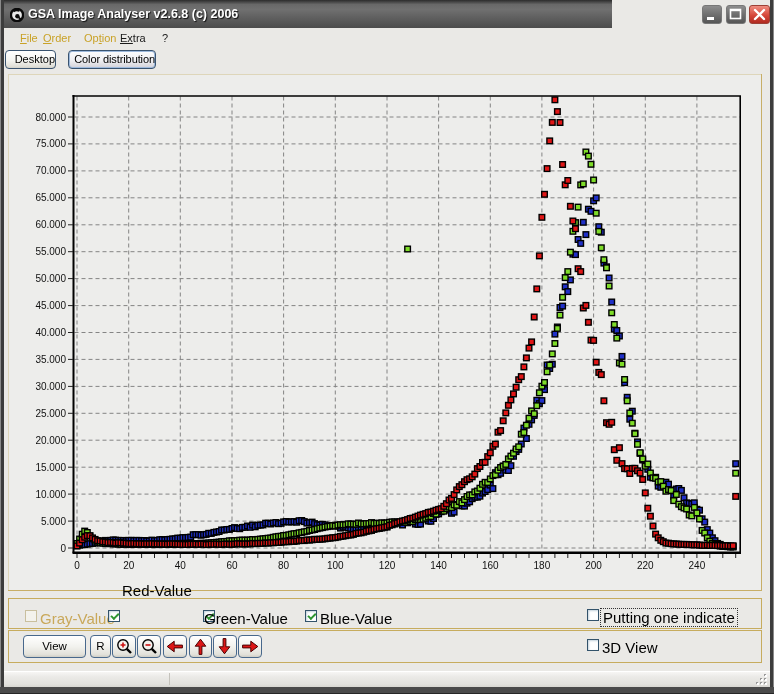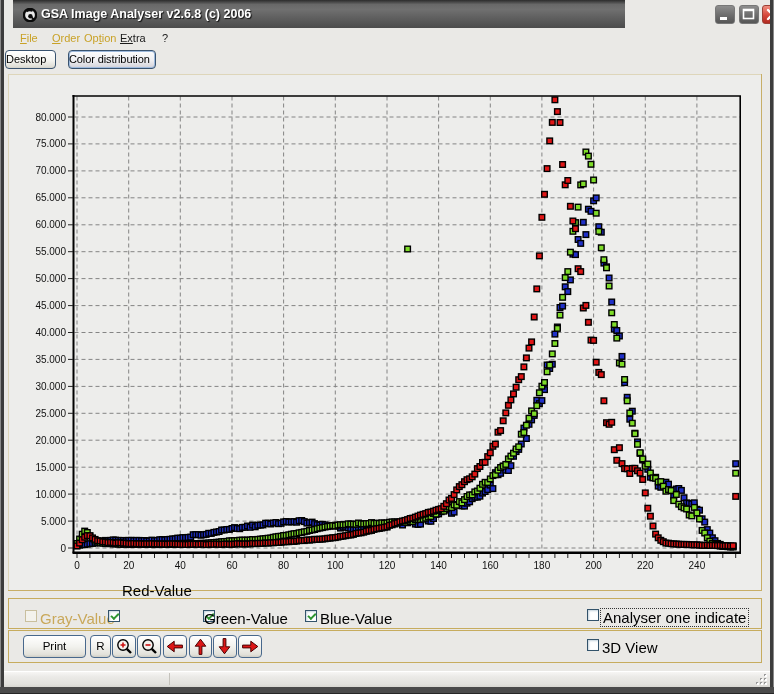--- a/index.html
+++ b/index.html
@@ -6,40 +6,40 @@
 body{width:774px;height:694px;position:relative;overflow:hidden;
   font-family:"Liberation Sans",sans-serif;background:#4A4A4A}
 .win{position:absolute;left:0;top:0;width:774px;height:694px;
   background:#EAE9E6;}
 
 .frame{position:absolute;pointer-events:none;z-index:50}
 #fl{left:0;top:0;width:4px;height:694px;background:linear-gradient(90deg,#8a8a8a 0 1px,#3c3c3c 1px 4px)}
 #fr{right:0;top:0;width:4px;height:694px;background:linear-gradient(270deg,#8a8a8a 0 1px,#3c3c3c 1px 4px)}
 #fb{left:0;bottom:0;width:774px;height:7px;background:linear-gradient(0deg,#262626 0 1px,#4a4a4a 1px 7px)}
 
-.titlebar{position:absolute;left:13px;top:0;width:612px;height:28px;
+.titlebar{position:absolute;left:0;top:0;width:612px;height:28px;
   background:linear-gradient(180deg,#2c2c2c 0,#686868 16%,#707070 34%,#606060 62%,#4c4c4c 100%);}
 .title{position:absolute;left:28px;top:7px;color:#fff;font-size:12.5px;font-weight:bold;
   letter-spacing:0;text-shadow:1px 1px 1px #111}
 .ticon{position:absolute;left:10px;top:8px;width:14px;height:14px}
 .wbtn{position:absolute;top:5px;width:20px;height:19px;border-radius:3px;border:1px solid #777;
   box-sizing:border-box}
 #bmin{left:702px;background:linear-gradient(180deg,#8d8d8d,#6a6a6a 60%,#565656)}
 #bmax{left:726px;background:linear-gradient(180deg,#8d8d8d,#6a6a6a 60%,#565656)}
 #bclose{left:749px;width:21px;background:linear-gradient(180deg,#ef8d80,#d6473a 55%,#b02a20);border-color:#9c4036}
 
 .menubar{position:absolute;left:4px;top:28px;width:612px;height:20px;font-size:11px}
 .menubar span{position:absolute;top:4px}
 .mgold{color:#C9A227}
 .mdark{color:#1a1a1a}
 u{text-decoration:underline}
 
 .xpbtn{position:absolute;box-sizing:border-box;border:1px solid #39536F;border-radius:4px;
   background:linear-gradient(180deg,#fff 0,#F4F4F0 55%,#E0DFD8 90%,#D2D1C8 100%);
-  font-size:11px;color:#000;text-align:left}
+  font-size:11px;color:#000;text-align:right}
 #btnDesktop{left:5px;top:50px;width:51px;height:19px;line-height:17px}
 #btnColor{left:68px;top:50px;width:88px;height:19px;line-height:17px;white-space:nowrap;font-size:11px;letter-spacing:-0.1px;
   background:linear-gradient(180deg,#fdfdfd 0,#EFEFF2 55%,#D9D8DE 90%,#C9C8D2 100%);
   box-shadow:inset 0 0 0 1px #9DB9DC}
 
 .gpanel{position:absolute;box-sizing:border-box;border:1px solid #C7AC5E;background:#EAE9E6}
 #pnlCheck{left:8px;top:598px;width:754px;height:31px}
 #pnlTool{left:8px;top:630px;width:754px;height:33px}
 
 .cb{position:absolute;width:12px;height:12px;box-sizing:border-box;background:#fff;
@@ -989,21 +989,21 @@
         <rect x="3.5" y="3.5" width="10" height="9" fill="none" stroke="#fff" stroke-width="1.6"></rect>
         <rect x="3.5" y="3.2" width="10" height="2" fill="#fff"></rect>
       </svg></div>
   <div class="wbtn" id="bclose"><svg width="19" height="17" viewBox="0 0 19 17">
         <path d="M5 4 L14 13 M14 4 L5 13" stroke="#fff" stroke-width="2.4" stroke-linecap="round"></path>
       </svg></div>
 </div>
 
 <div class="menubar">
   <span class="mgold" style="left:16px"><u>F</u>ile</span>
-  <span class="mgold" style="left:48px"><u>O</u>rder</span>
+  <span class="mgold" style="left:39px"><u>O</u>rder</span>
   <span class="mgold" style="left:80px">Op<u>t</u>ion</span>
   <span class="mdark" style="left:116px"><u>Ex</u>tra</span>
   <span class="mdark" style="left:158px">?</span>
 </div>
 
 <div class="xpbtn" id="btnDesktop">Desktop</div>
 <div class="xpbtn" id="btnColor">Color distribution</div>
 
 <div class="gpanel" id="pnlCheck"></div>
 <div class="gpanel" id="pnlTool"></div>
@@ -1016,23 +1016,23 @@
 <div class="cblabel" style="left:122px;top:582px">Red-Value</div>
 <div class="cb" style="left:203px;top:610px">
     <div class="chk"></div>
   </div>
 <div class="cblabel" style="left:204px;top:610px">Green-Value</div>
 <div class="cb" style="left:305px;top:610px">
     <div class="chk"></div>
   </div>
 <div class="cblabel" style="left:320px;top:610px">Blue-Value</div>
 <div class="cb" style="left:587px;top:609px"></div>
-<div class="cblabel" style="left:601px;top:609px;outline:1px dotted #333;padding:0 2px">Analyser one indicate</div>
-
-<div class="tbtn" style="left:23px;width:63px">Print</div>
+<div class="cblabel" style="left:601px;top:609px;outline:1px dotted #333;padding:0 2px">Putting one indicate</div>
+
+<div class="tbtn" style="left:23px;width:63px">View</div>
 <div class="tbtn" style="left:90px;width:21px">R</div>
 <div class="tbtn" style="left:112px;width:24px"><svg width="22" height="21" viewBox="0 0 22 21">
       <circle cx="10" cy="9" r="5.2" fill="#F4F2EE" stroke="#000" stroke-width="1.4"></circle>
       <line x1="13.8" y1="12.8" x2="18" y2="17" stroke="#000" stroke-width="2.4"></line>
       <path d="M10 6.5v5M7.5 9h5" stroke="#CC1111" stroke-width="1.6"></path>
     </svg></div>
 <div class="tbtn" style="left:137px;width:24px"><svg width="22" height="21" viewBox="0 0 22 21">
       <circle cx="10" cy="9" r="5.2" fill="#F4F2EE" stroke="#000" stroke-width="1.4"></circle>
       <line x1="13.8" y1="12.8" x2="18" y2="17" stroke="#000" stroke-width="2.4"></line>
       <path d="M7.5 9h5" stroke="#CC1111" stroke-width="1.6"></path>

